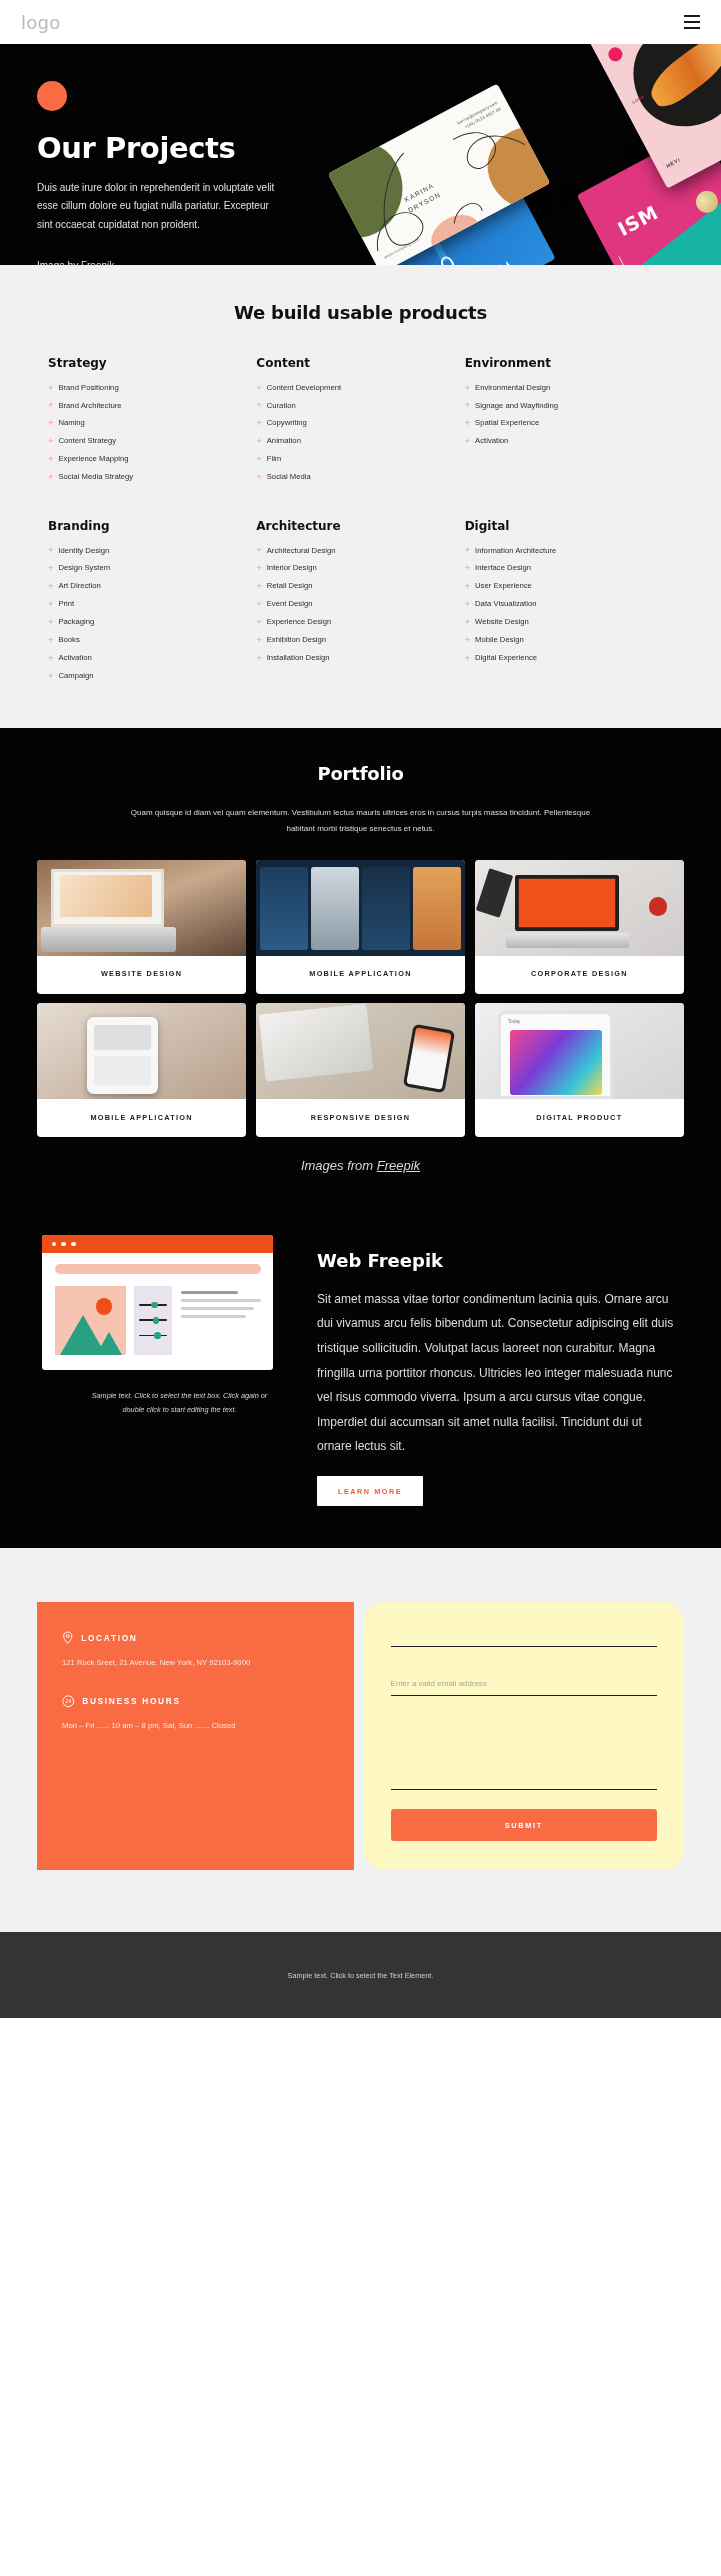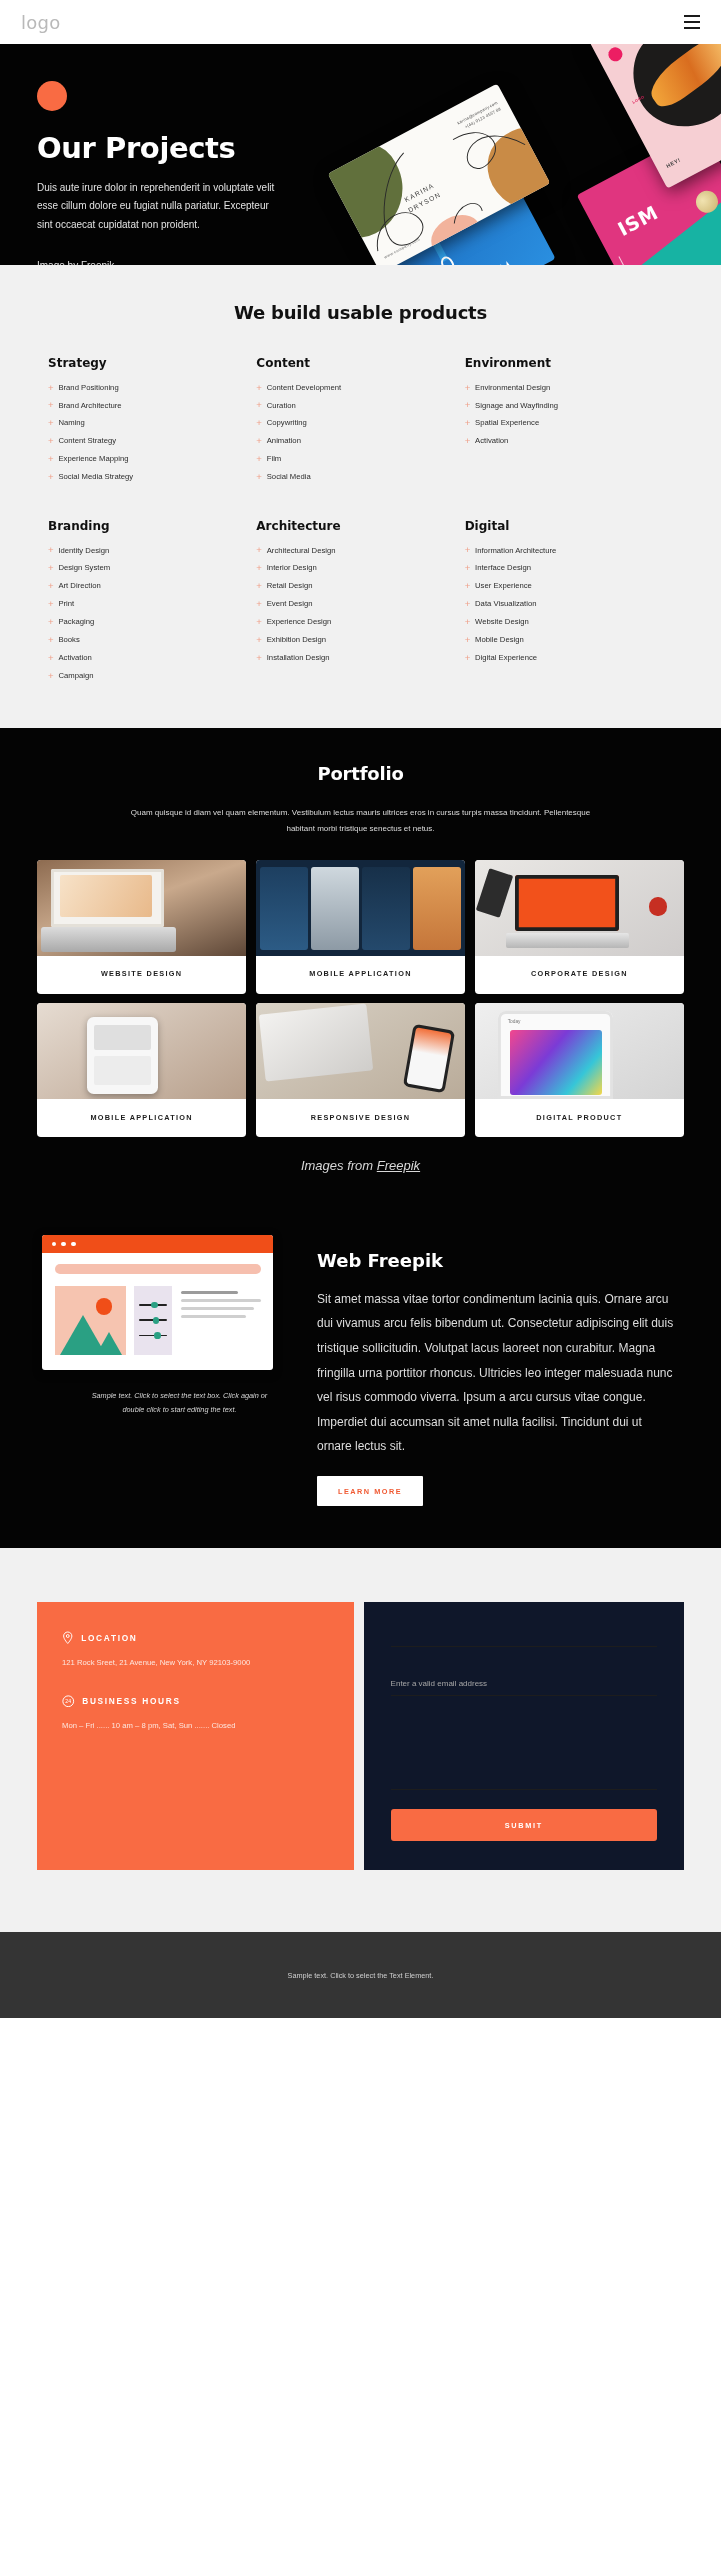--- a/index.html
+++ b/index.html
@@ -269,21 +269,21 @@
   .contact { background: #f1f1f1; padding: 54px 0 62px; position: relative; }
   .contact-grid { display: flex; padding: 0 37px; align-items: stretch; }
   .contact-card {
     width: 317px; background: #f96b43; color: #fff; padding: 29px 25px;
   }
   .cc-head { display: flex; align-items: center; gap: 7.7px; margin-bottom: 11.5px; }
   .cc-head .t { font-size: 8.3px; font-weight: 700; letter-spacing: 1.7px; }
   .cc-body { font-size: 7.7px; line-height: 1.85; color: #fde6de; margin-bottom: 24px; }
   .cc-icon svg { display: block; }
   .form-card {
-    flex: 1; background: #0f172a; padding: 21px 27px 29px; margin-left: 9.6px;
+    flex: 1; background: #fef9c3; padding: 21px 27px 29px; margin-left: 9.6px; border-radius: 21px;
   }
   .f-input {
     width: 100%; border: none; border-bottom: 1.4px solid #1d1d1d; outline: none;
     font-size: 8px; color: #8c8c8c; padding: 3.8px 0 6.7px; background: transparent;
     font-family: "Liberation Sans", sans-serif; margin-bottom: 25px;
   }
   .f-input::placeholder { color: #a6a6a6; }
   .f-area {
     width: 100%; height: 69px; border: none; border-bottom: 1.4px solid #1d1d1d; outline: none;
     resize: none; font-family: "Liberation Sans", sans-serif; font-size: 8px; background: transparent;

